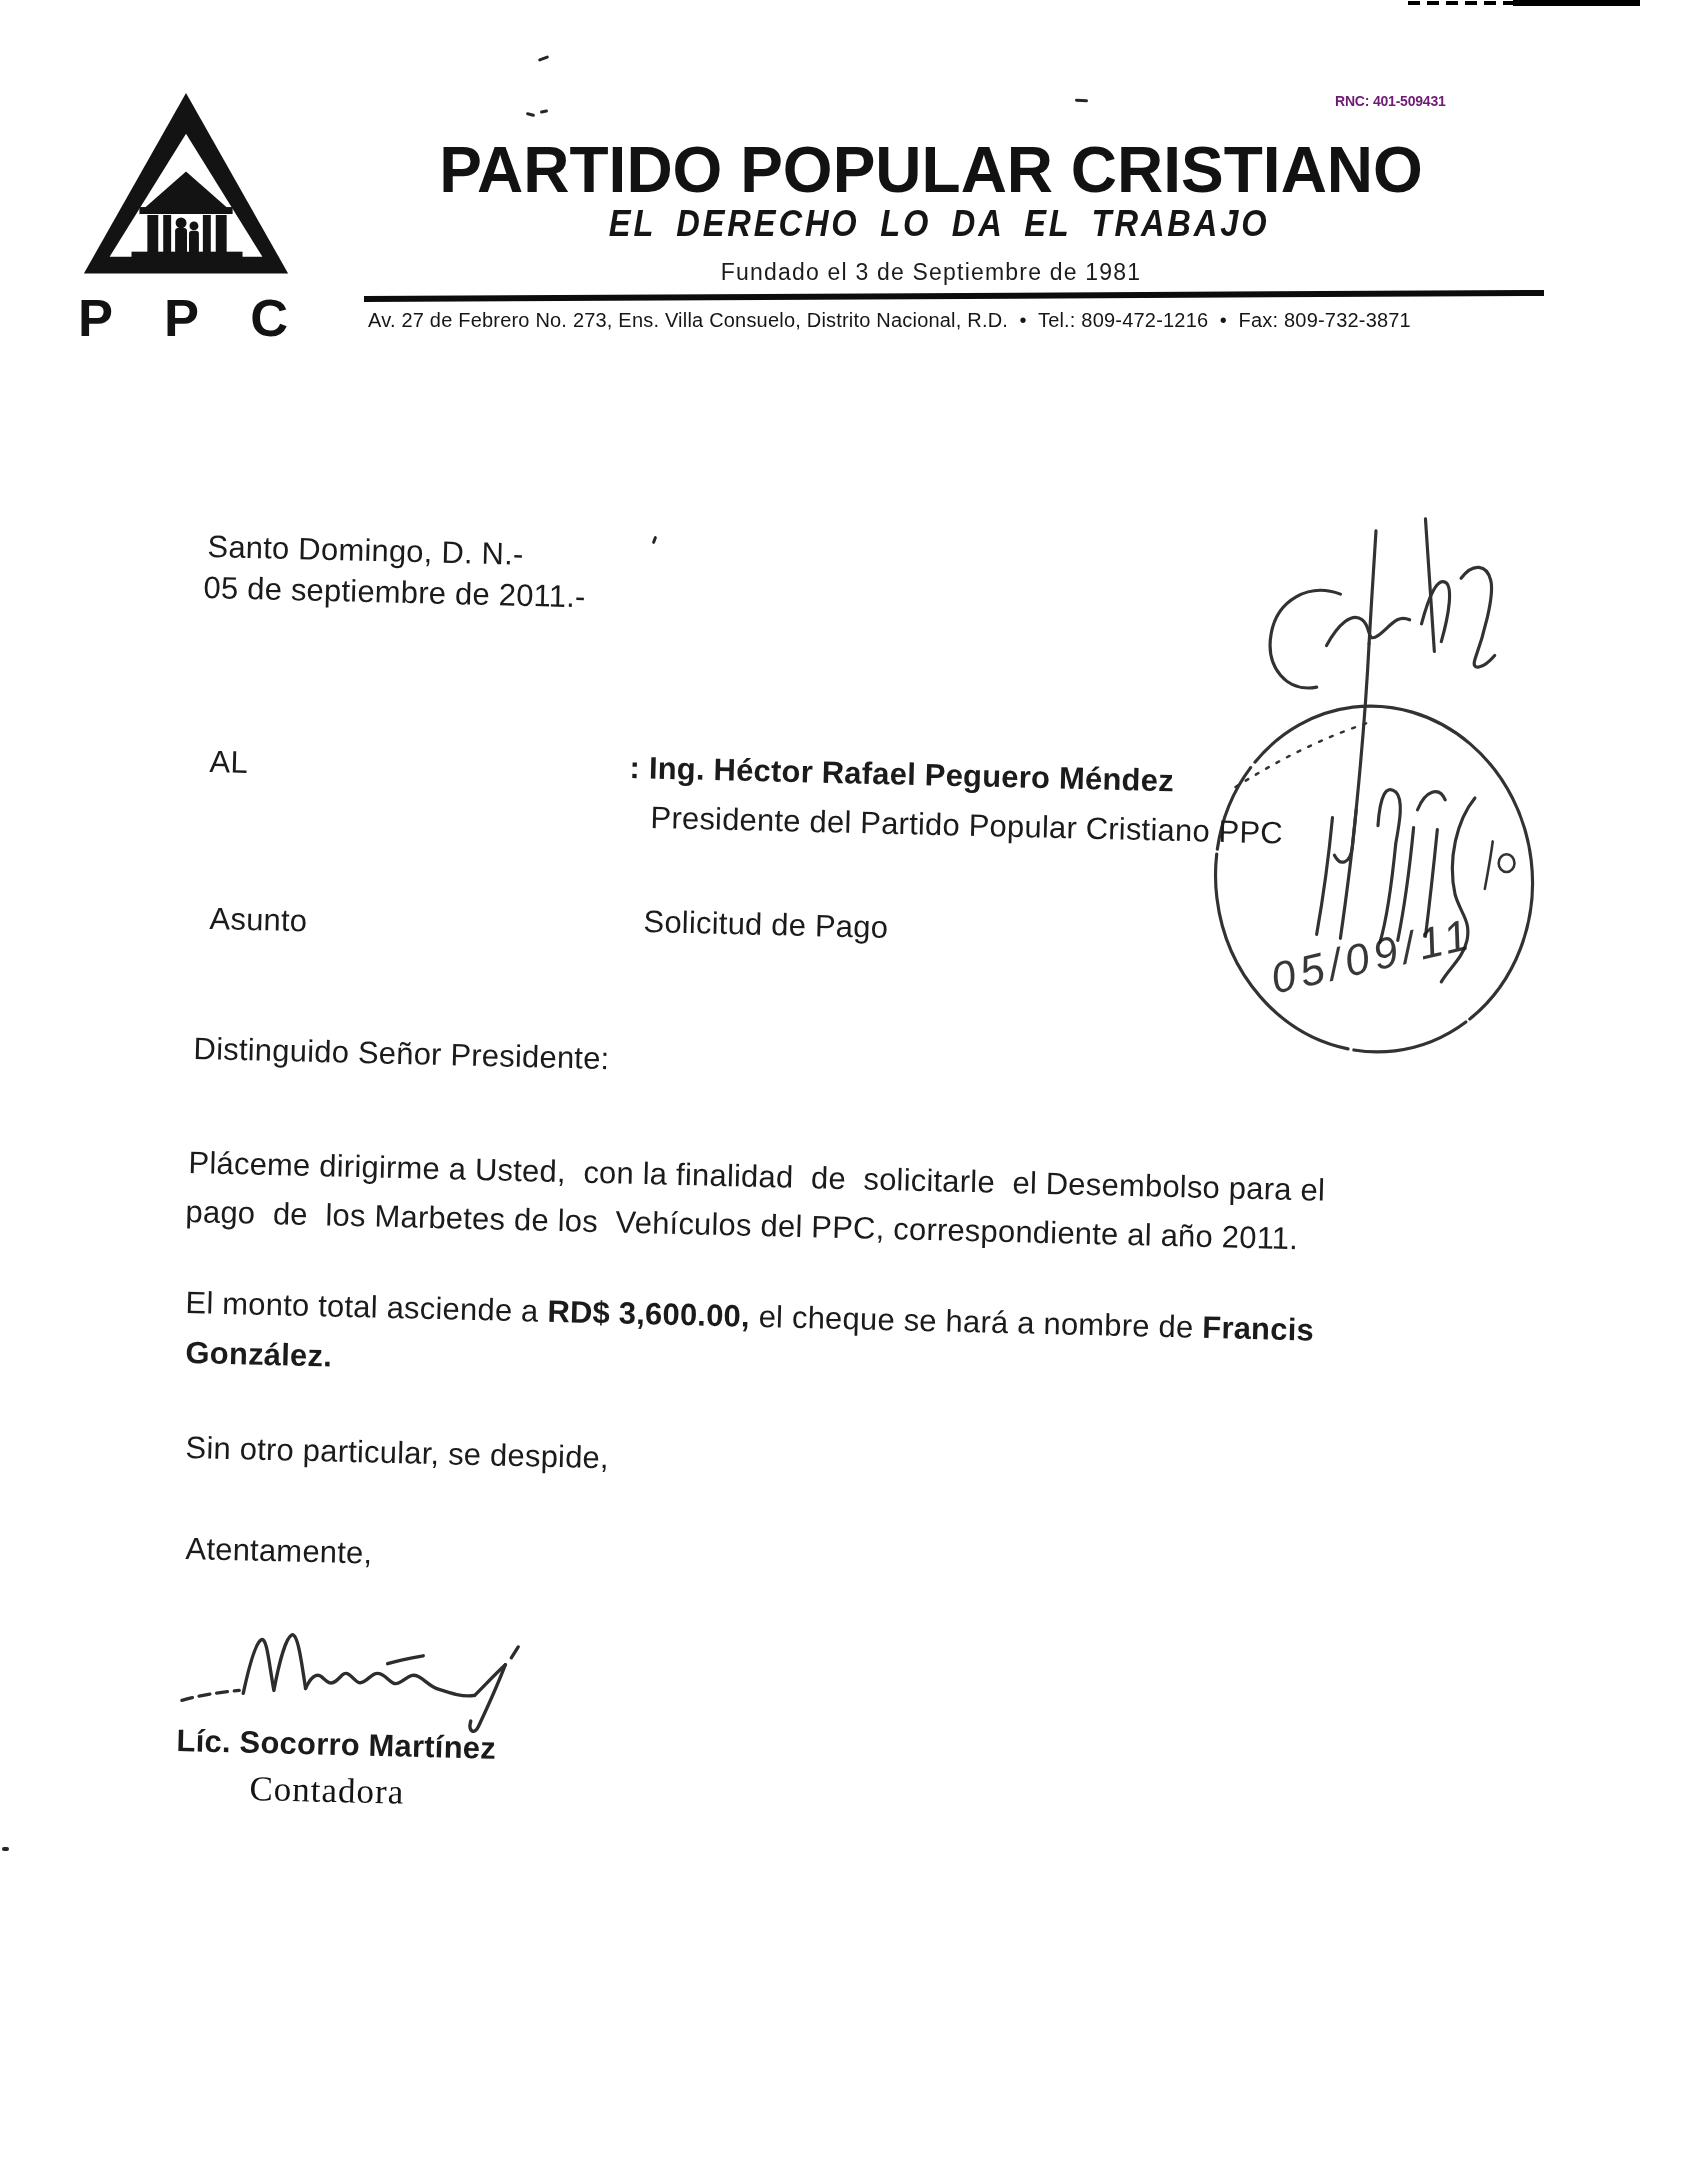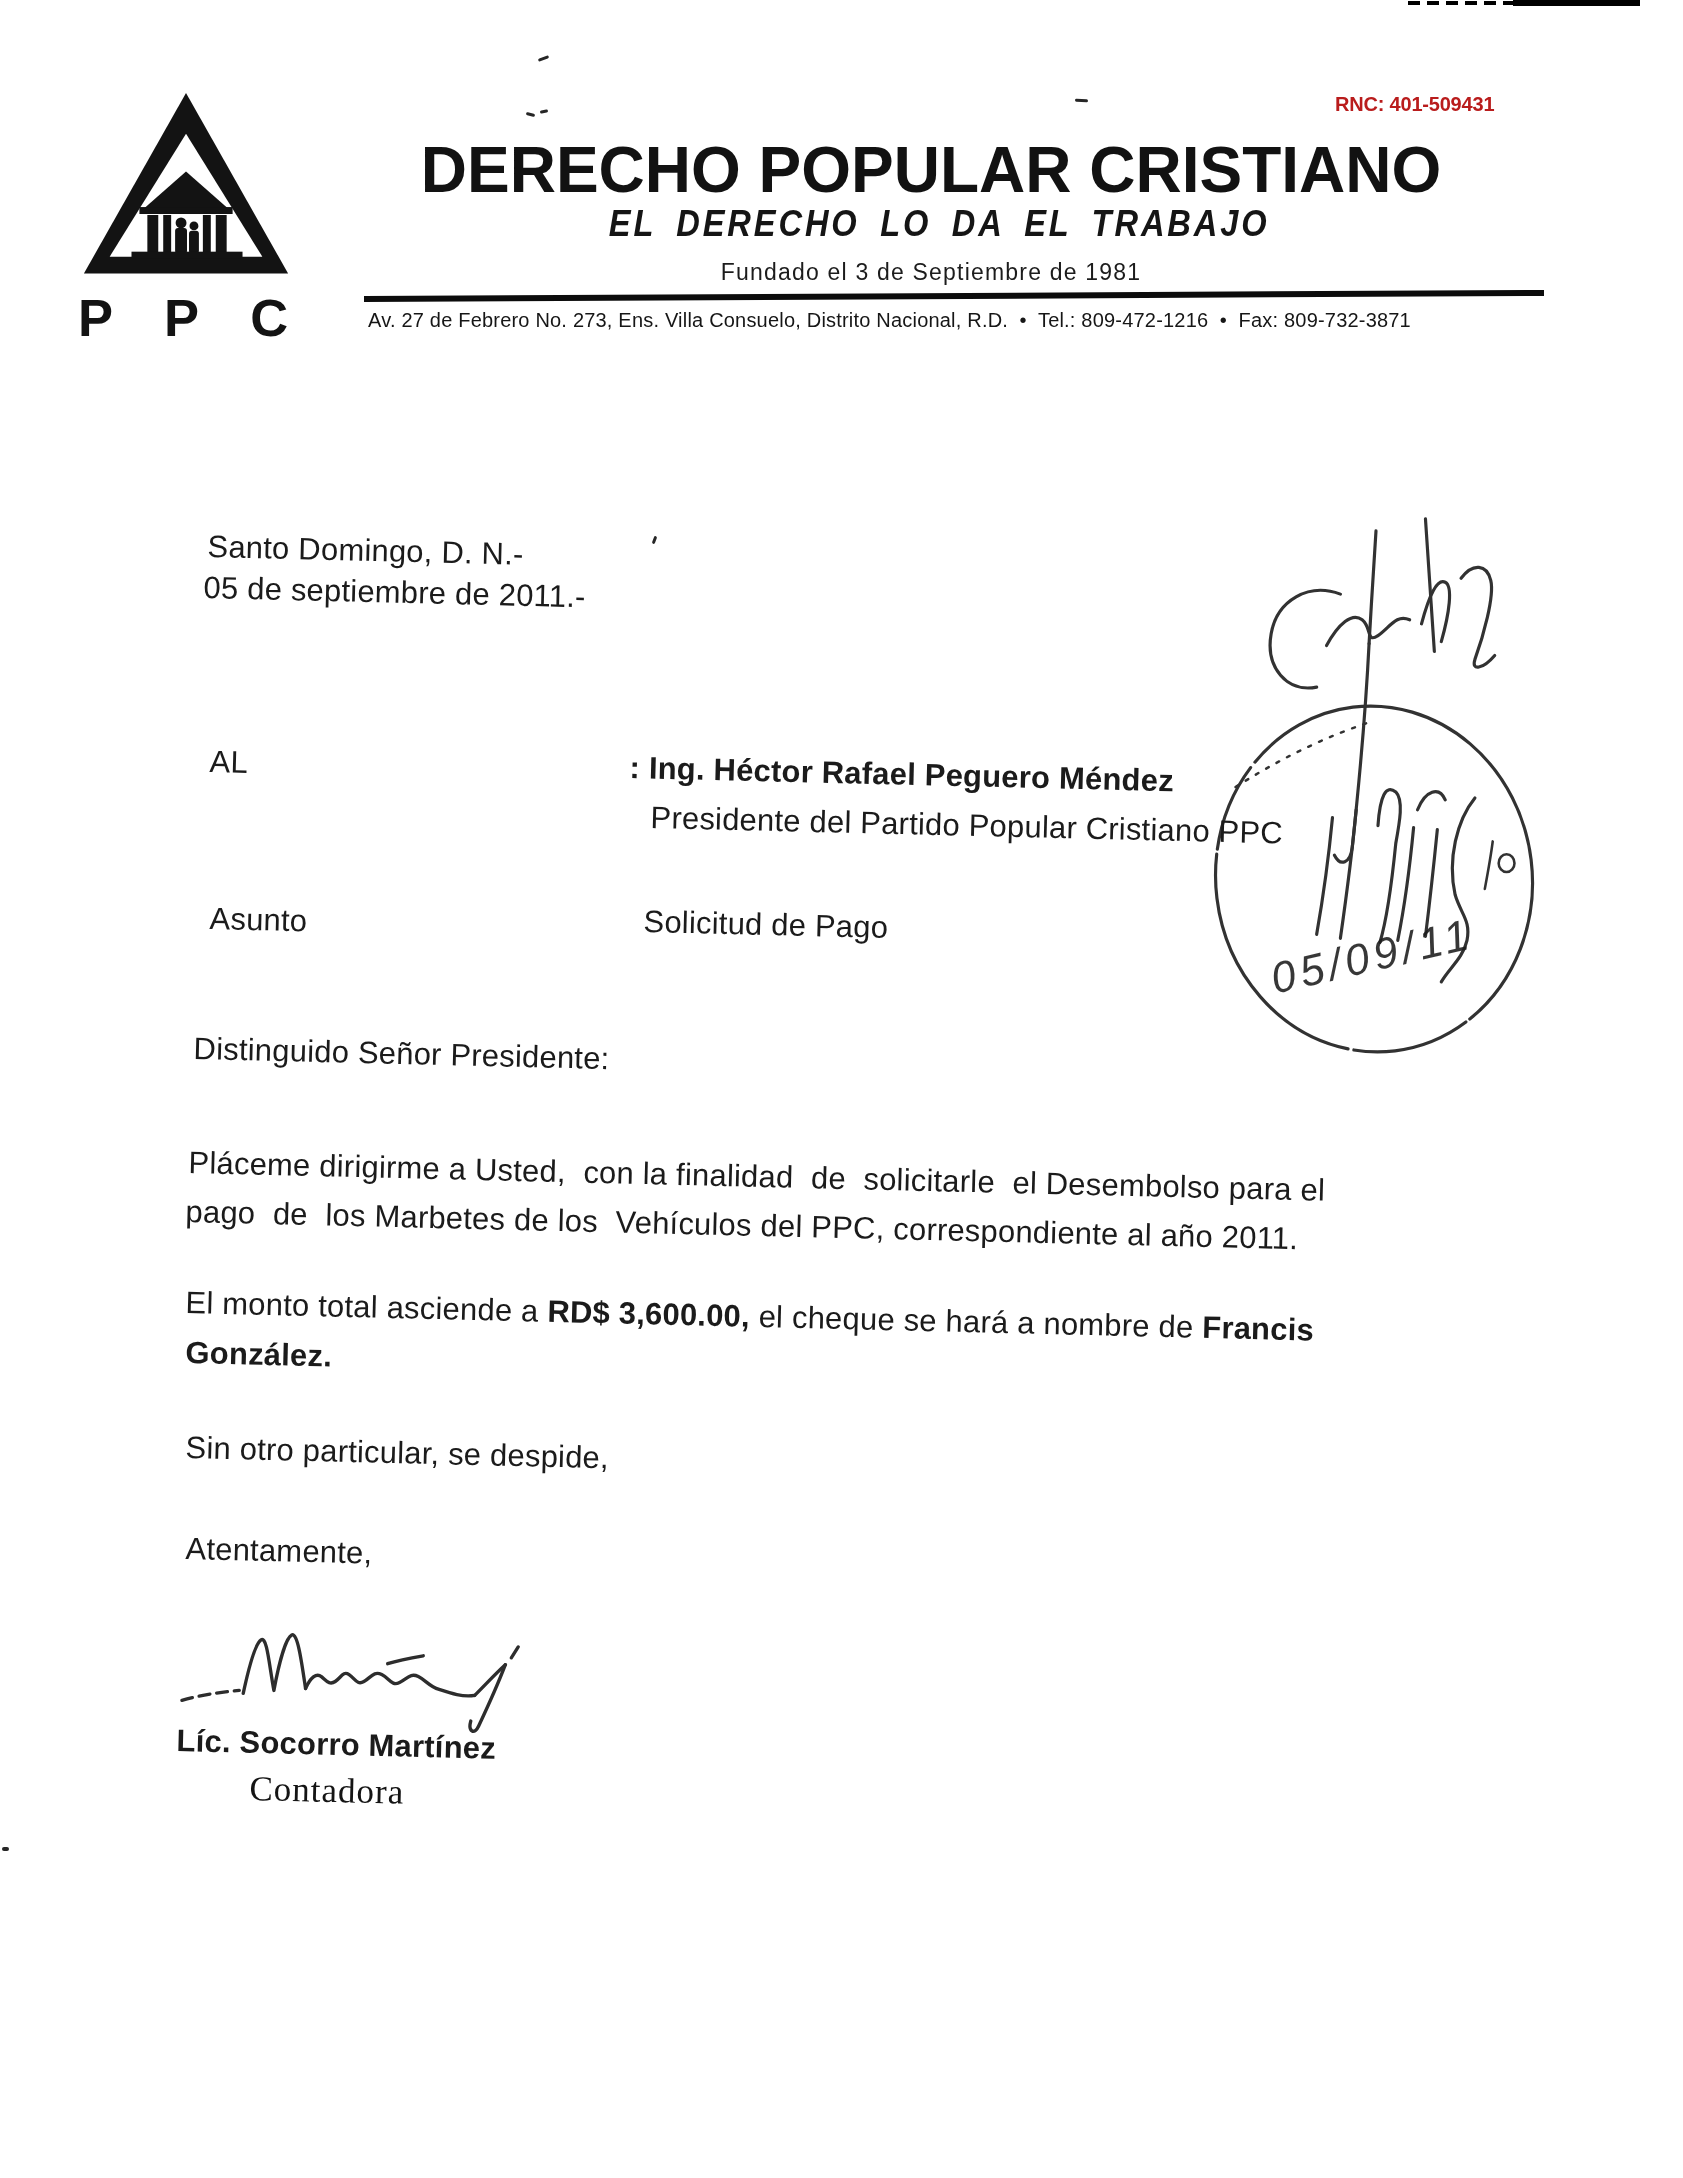--- a/index.html
+++ b/index.html
@@ -11,21 +11,21 @@
   .pre{white-space:pre;}
   .tilt{transform:rotate(1.4deg);transform-origin:0 0;}
   .body-text{font-size:31px;letter-spacing:0.2px;line-height:1.15;}
   .b{font-weight:bold;}
   
   .hdr-center{left:327px;top:0;width:1208px;text-align:center;}
   .party-name{font-size:64px;font-weight:bold;letter-spacing:0px;white-space:nowrap;color:#121212;}
   .slogan{font-size:34px;font-weight:bold;font-style:italic;letter-spacing:3px;word-spacing:9px;white-space:nowrap;color:#151515;display:inline-block;transform:scale(.96,1.08);}
   .founded{font-size:23px;letter-spacing:1.2px;white-space:nowrap;color:#1c1c1c;}
   .address{font-size:20px;font-weight:normal;letter-spacing:0.2px;white-space:pre;color:#161616;}
-  .rnc{font-size:20px;font-weight:bold;letter-spacing:-0.2px;color:#b91c1c;}
+  .rnc{font-size:14px;font-weight:bold;letter-spacing:-0.2px;color:#701a75;}
   .rule{height:6px;background:#0c0c0c;transform:rotate(-.3deg);}
   
   .signer{font-size:31px;font-weight:bold;letter-spacing:0.2px;}
   .signer-title{font-family:"Liberation Serif", serif;font-size:35px;letter-spacing:1px;color:#141414;}
   
   .bar-solid{background:#000;}
   .bar-dash{background:repeating-linear-gradient(90deg,#000 0 12px,transparent 12px 19px);}
   .speck{background:#262626;border-radius:2px;}
   svg text{font-family:"Liberation Sans", sans-serif;}
 </style>
@@ -59,21 +59,21 @@
       <circle cx="108" cy="136" r="5.5" fill="#131313"></circle>
       <rect x="102" y="141" width="12" height="26" rx="3" fill="#131313"></rect>
       <circle cx="121" cy="139" r="4.5" fill="#131313"></circle>
       <rect x="116" y="144" width="10" height="23" rx="3" fill="#131313"></rect>
       <rect x="58" y="165" width="112" height="7" fill="#131313"></rect>
     </g>
     <text x="4" y="250" textLength="212" lengthAdjust="spacing" font-size="53" font-weight="bold" fill="#131313">P P C</text>
   </svg>
 
   <div class="abs hdr-center">
-    <div class="abs party-name" style="left:0;right:0;top:133px;">DERECHO POPULAR CRISTIANO</div>
+    <div class="abs party-name" style="left:0;right:0;top:133px;">PARTIDO POPULAR CRISTIANO</div>
     <div class="abs" style="left:16px;right:0;top:204px;text-decoration:underline;"><span class="slogan">EL DERECHO LO DA EL TRABAJO</span></div>
     <div class="abs founded" style="left:0;right:0;top:259px;">Fundado el 3 de Septiembre de 1981</div>
   </div>
 
   <div class="abs rule" style="left:364px;top:293px;width:1180px;"></div>
   <div class="abs address" style="left:368px;top:309px;">Av. 27 de Febrero No. 273, Ens. Villa Consuelo, Distrito Nacional, R.D.  •  Tel.: 809-472-1216  •  Fax: 809-732-3871</div>
 
   <div class="abs body-text pre tilt" style="left:208px;top:529px;">Santo Domingo, D. N.-</div>
   <div class="abs body-text pre tilt" style="left:204px;top:570px;">05 de septiembre de 2011.-</div>
 

